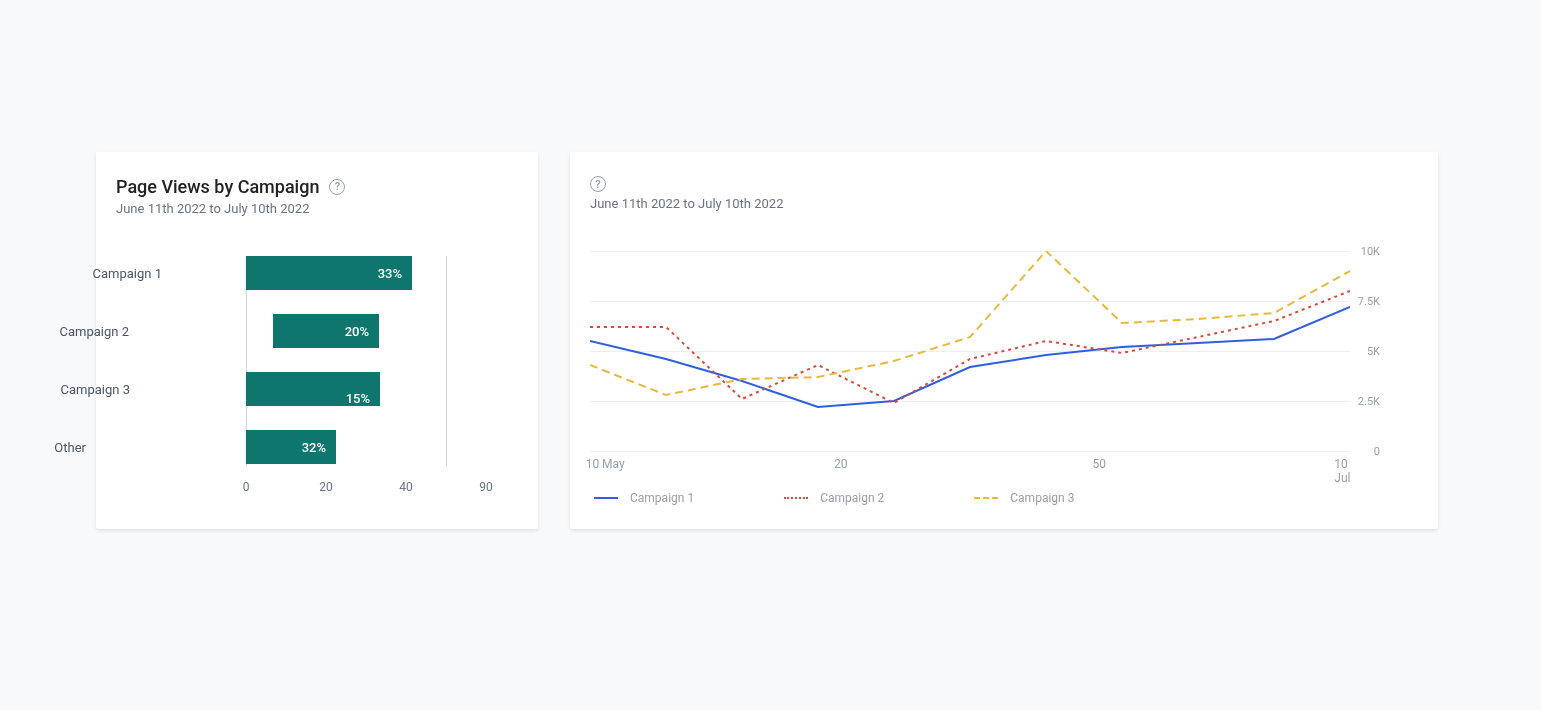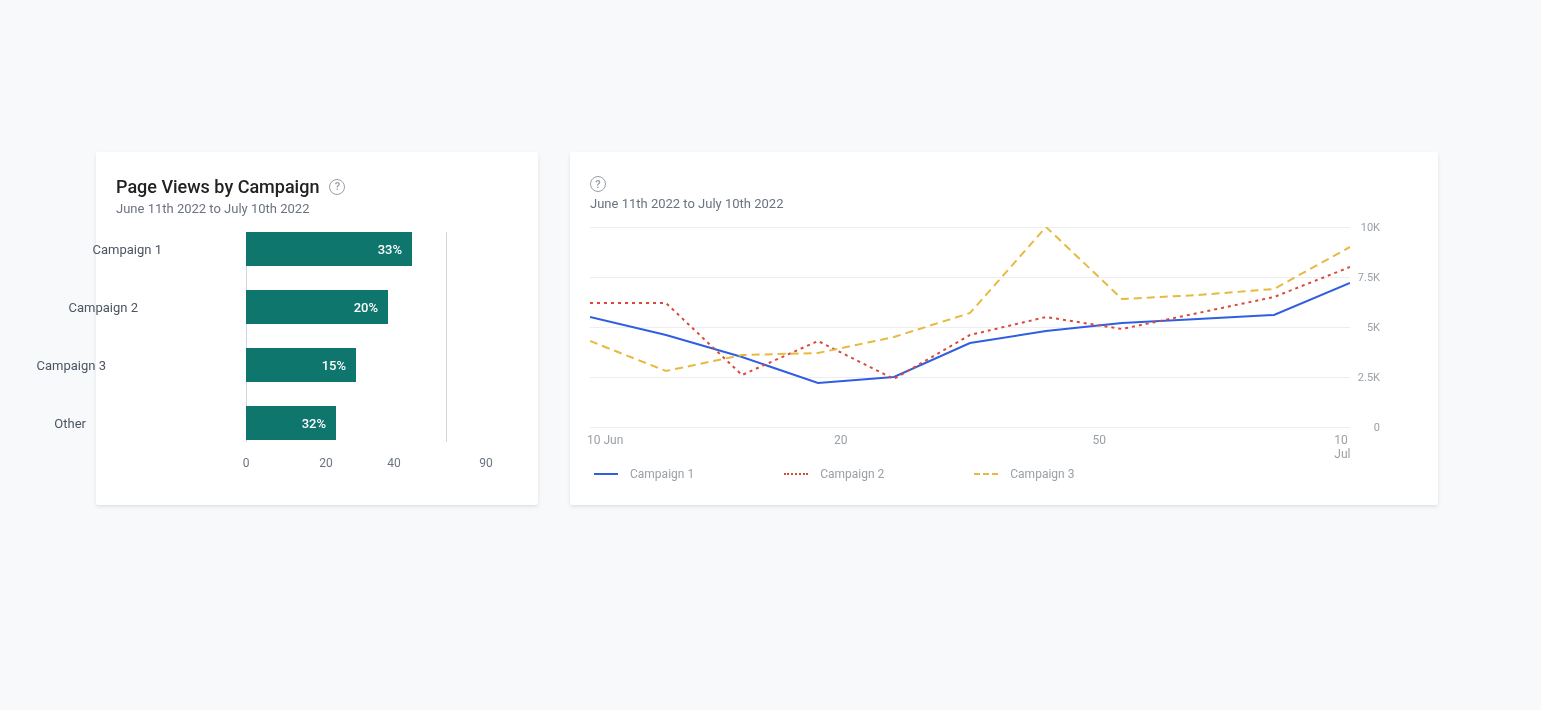--- a/index.html
+++ b/index.html
@@ -43,21 +43,21 @@
     align-items: center;
     justify-content: center;
     font-size: 11px;
     color: #9aa0a6;
     font-weight: 600;
     line-height: 1;
   }
   .card-subtitle {
     font-size: 13px;
     color: #6b7280;
-    margin-bottom: 16px;
+    margin-bottom: 40px;
   }
   
   .bar-chart {
     position: relative;
     padding-left: 130px;
     padding-right: 20px;
   }
   .bar-area {
     position: relative;
     width: 240px;
@@ -190,41 +190,41 @@
         <div class="bar-maxline" style="left:200px;"></div>
 
         <div class="bar-row" style="top:0px;">
           <div class="bar-cat">Campaign 1</div>
           <div class="bar-fill" style="width:166px;">
               <span>33%</span>
             </div>
         </div>
         <div class="bar-row" style="top:58px;">
           <div class="bar-cat">Campaign 2</div>
-          <div class="bar-fill" style="width:142px;">
+          <div class="bar-fill" style="width:106px;margin-left:27px;">
               <span>20%</span>
             </div>
         </div>
         <div class="bar-row" style="top:116px;">
           <div class="bar-cat">Campaign 3</div>
-          <div class="bar-fill" style="width:110px;">
+          <div class="bar-fill" style="width:134px;align-items:flex-end;">
               <span>15%</span>
             </div>
         </div>
         <div class="bar-row" style="top:174px;">
           <div class="bar-cat">Other</div>
           <div class="bar-fill" style="width:90px;">
               <span>32%</span>
             </div>
         </div>
 
         <div class="xaxis" style="bottom:-4px;">
           <div class="xtick" style="left:0px;">0</div>
           <div class="xtick" style="left:80px;">20</div>
-          <div class="xtick" style="left:148px;">40</div>
+          <div class="xtick" style="left:160px;">40</div>
           <div class="xtick" style="left:240px;">90</div>
         </div>
       </div>
     </div>
   </div>
 
   <div class="card right">
     <div class="card-header">
       <span class="help-icon">?</span>
     </div>
@@ -244,21 +244,21 @@
         <div class="ytick" style="top:75%;">2.5K</div>
         <div class="ytick" style="top:100%;">0</div>
 
         <svg class="line-svg" id="line-svg" width="760" height="200">
             <path d="M0.0,90.0 L76.0,108.0 L152.0,130.0 L228.0,156.0 L304.0,150.0 L380.0,116.0 L456.0,104.0 L532.0,96.0 L608.0,92.0 L684.0,88.0 L760.0,56.0" fill="none" stroke="#2f5fe0" stroke-width="2"></path>
             <path d="M0.0,76.0 L76.0,76.0 L152.0,148.0 L228.0,114.0 L304.0,152.0 L380.0,108.0 L456.0,90.0 L532.0,102.0 L608.0,86.0 L684.0,70.0 L760.0,40.0" fill="none" stroke="#d94a3a" stroke-width="2" stroke-dasharray="3,4"></path>
             <path d="M0.0,114.0 L76.0,144.0 L152.0,128.0 L228.0,126.0 L304.0,110.0 L380.0,86.0 L456.0,0.0 L532.0,72.0 L608.0,68.0 L684.0,62.0 L760.0,20.0" fill="none" stroke="#e7b93e" stroke-width="2" stroke-dasharray="8,5"></path>
           </svg>
 
         <div class="line-xaxis">
-          <div class="lxtick" style="left:2%;">10 Jun</div>
+          <div class="lxtick" style="left:2%;">10 May</div>
           <div class="lxtick" style="left:33%;">20</div>
           <div class="lxtick" style="left:67%;">50</div>
           <div class="lxtick" style="left:99%;">10 Jul</div>
         </div>
       </div>
 
       <div class="legend">
         <div class="legend-item">
           <span class="legend-swatch" style="border-top:2px solid #2f5fe0;"></span>
           <span>Campaign 1</span>

